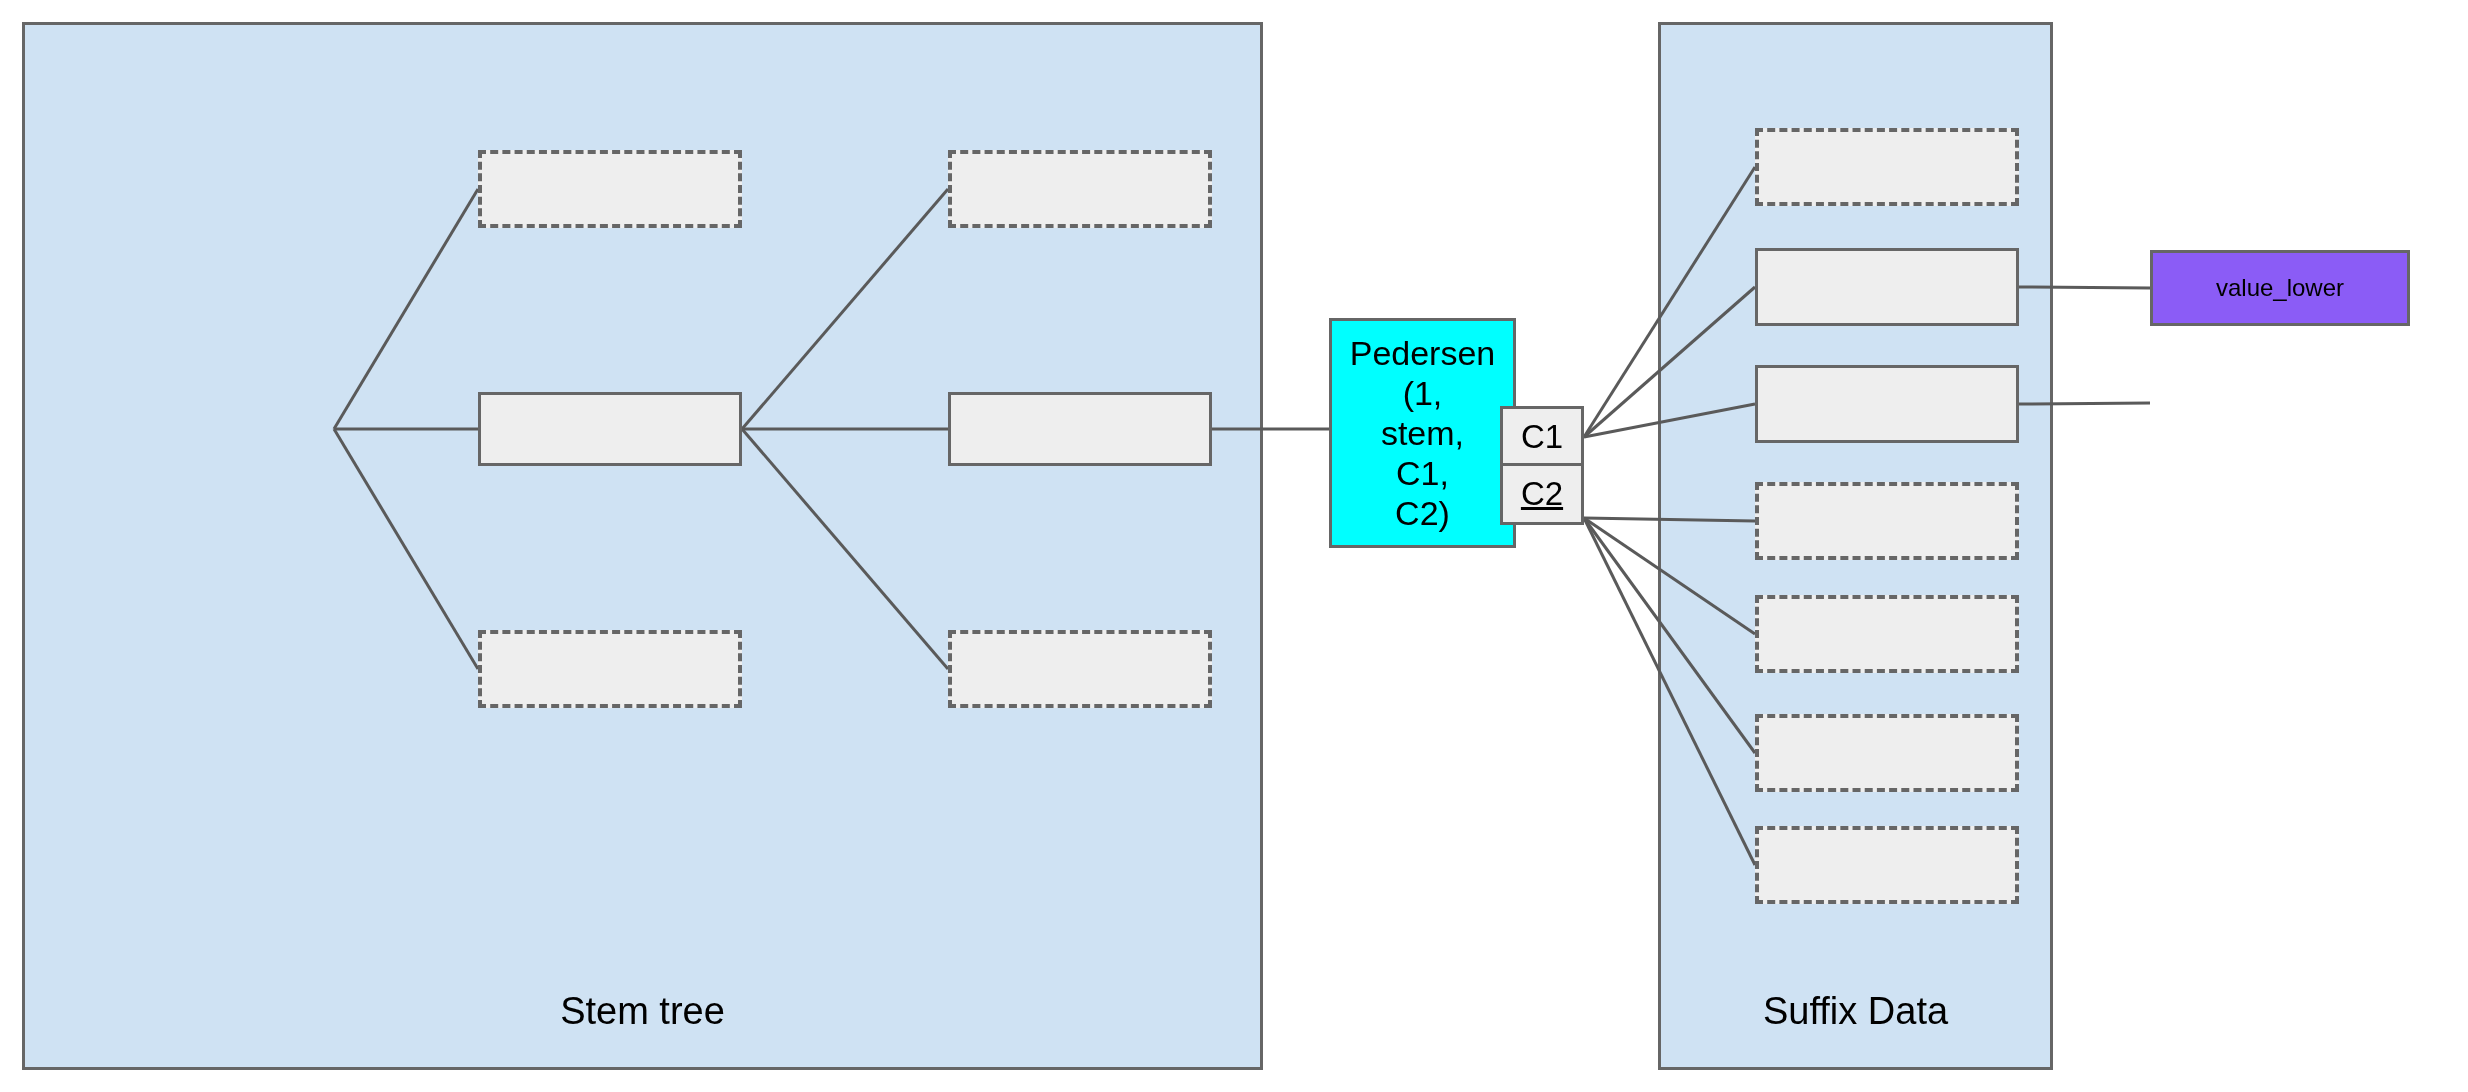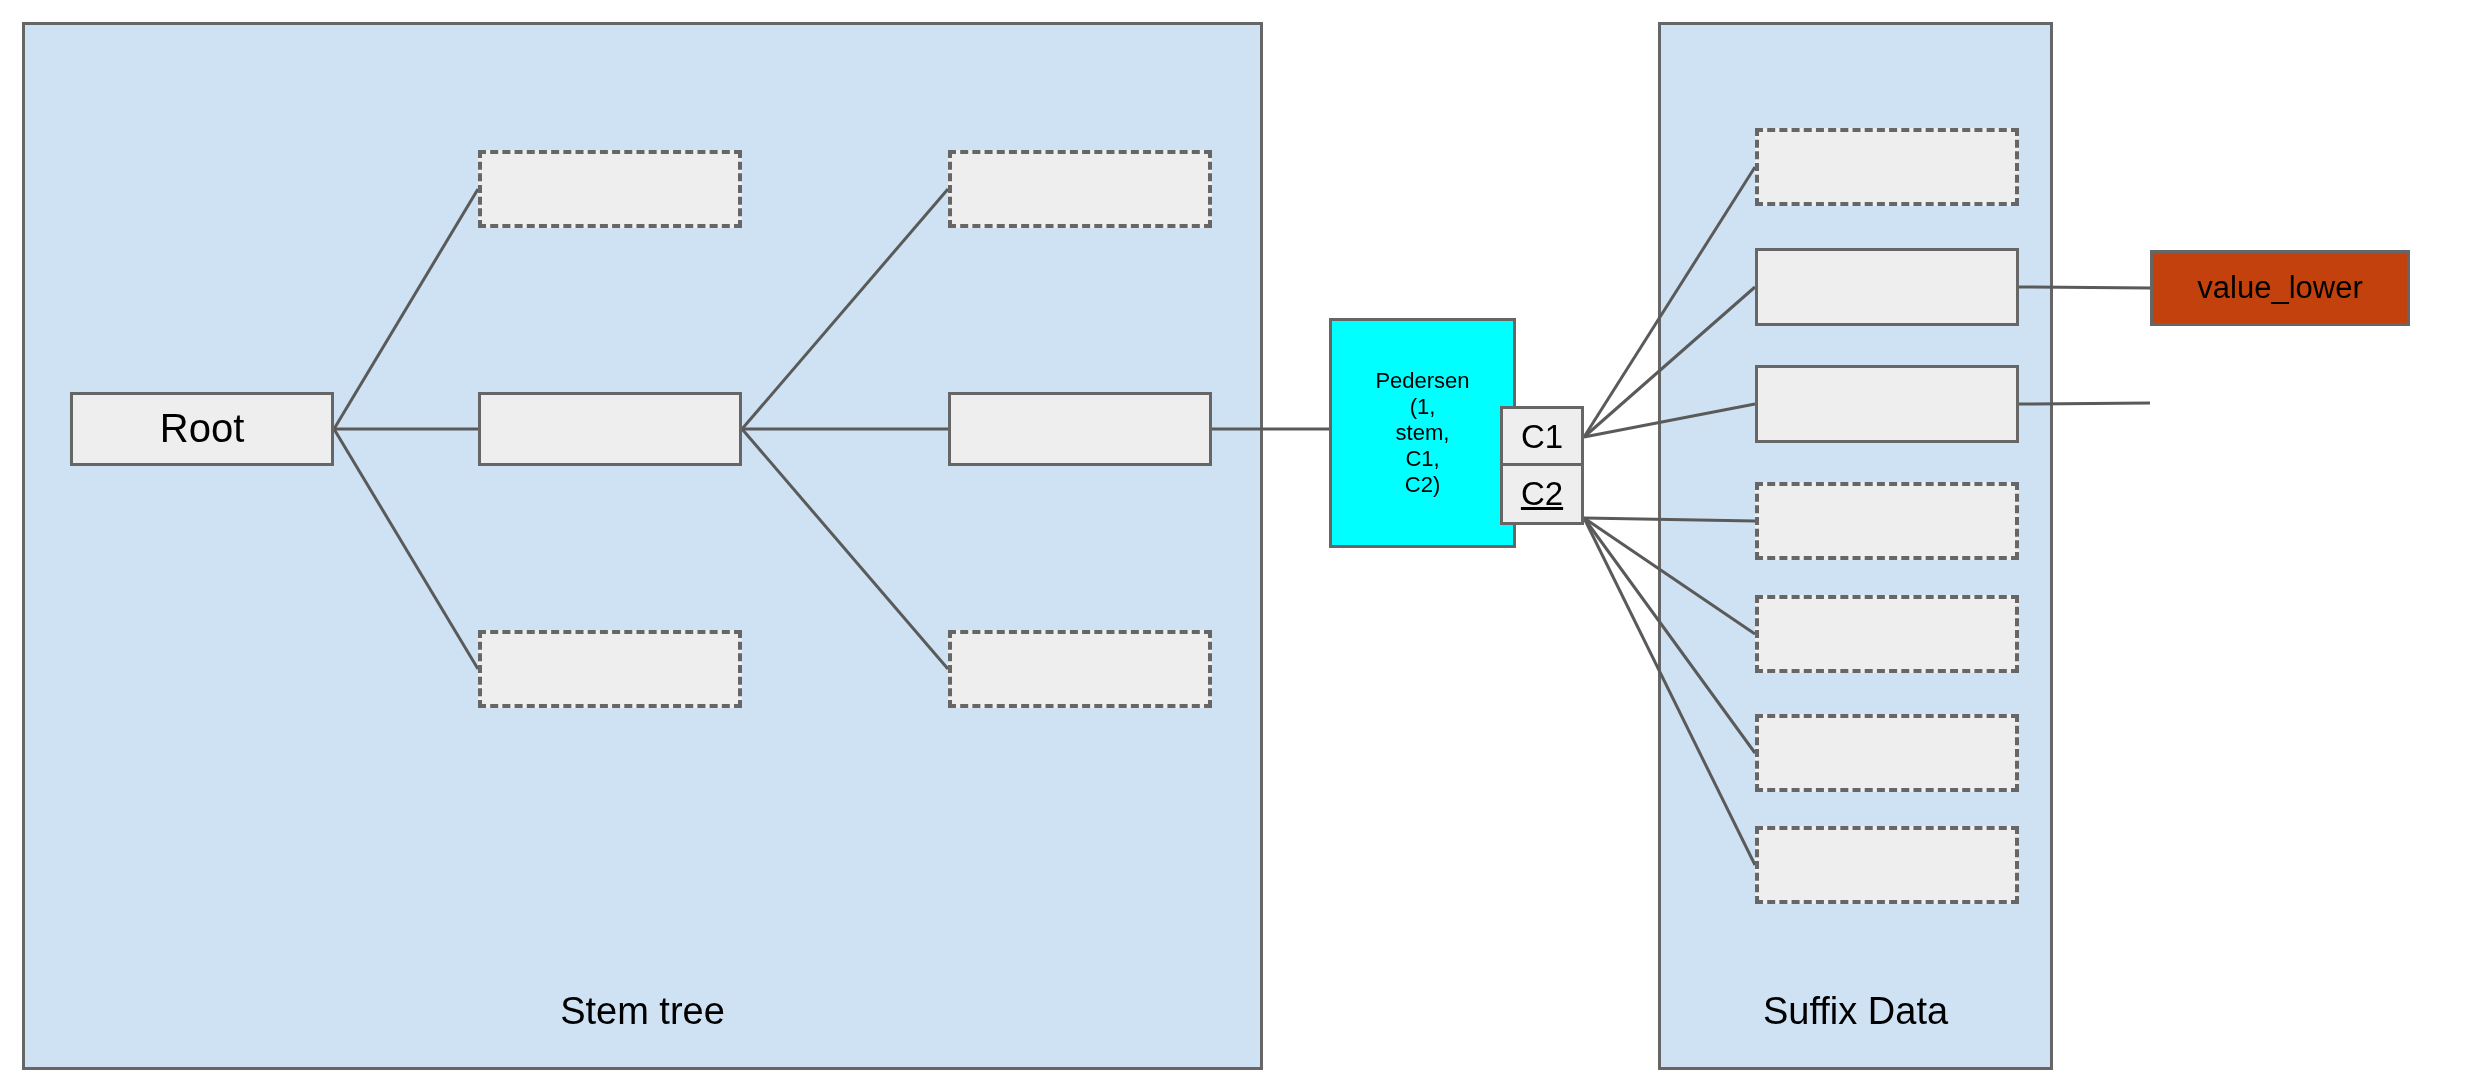--- a/index.html
+++ b/index.html
@@ -56,26 +56,26 @@
     text-align: center;
     color: #000000;
     line-height: 1.18;
   }
   .node.dashed {
     border-style: dashed;
     border-width: 4px;
   }
   .node.pedersen {
     background: #00ffff;
-    font-size: 22px;
+    font-size: 34px;
     white-space: pre-line;
   }
   .node.green {
-    background: #c2410c;
-    font-size: 31px;
+    background: #8b5cf6;
+    font-size: 24px;
   }
   .node.root { font-size: 40px; }
   .node.chip { font-size: 33px; }
 </style>
 </head>
 <body>
 
 <div id="canvas">
 
   <div class="lane" style="left:22px;width:1241px;">
@@ -99,21 +99,20 @@
         <path d="M1584,437 L1755,404"></path>
         <path d="M1584,518 L1755,521"></path>
         <path d="M1584,518 L1755,634"></path>
         <path d="M1584,518 L1755,753"></path>
         <path d="M1584,518 L1755,865"></path>
         <path d="M2019,287 L2150,288"></path>
         <path d="M2019,404 L2150,403"></path>
       </g>
   </svg>
 
-  <div class="node root" style="left:70px;top:392px;width:264px;height:74px;">Root</div>
 
   <div class="node dashed" style="left:478px;top:150px;width:264px;height:78px;"></div>
   <div class="node" style="left:478px;top:392px;width:264px;height:74px;"></div>
   <div class="node dashed" style="left:478px;top:630px;width:264px;height:78px;"></div>
 
   <div class="node dashed" style="left:948px;top:150px;width:264px;height:78px;"></div>
   <div class="node" style="left:948px;top:392px;width:264px;height:74px;"></div>
   <div class="node dashed" style="left:948px;top:630px;width:264px;height:78px;"></div>
 
   <div class="node pedersen" style="left:1329px;top:318px;width:187px;height:230px;">Pedersen

